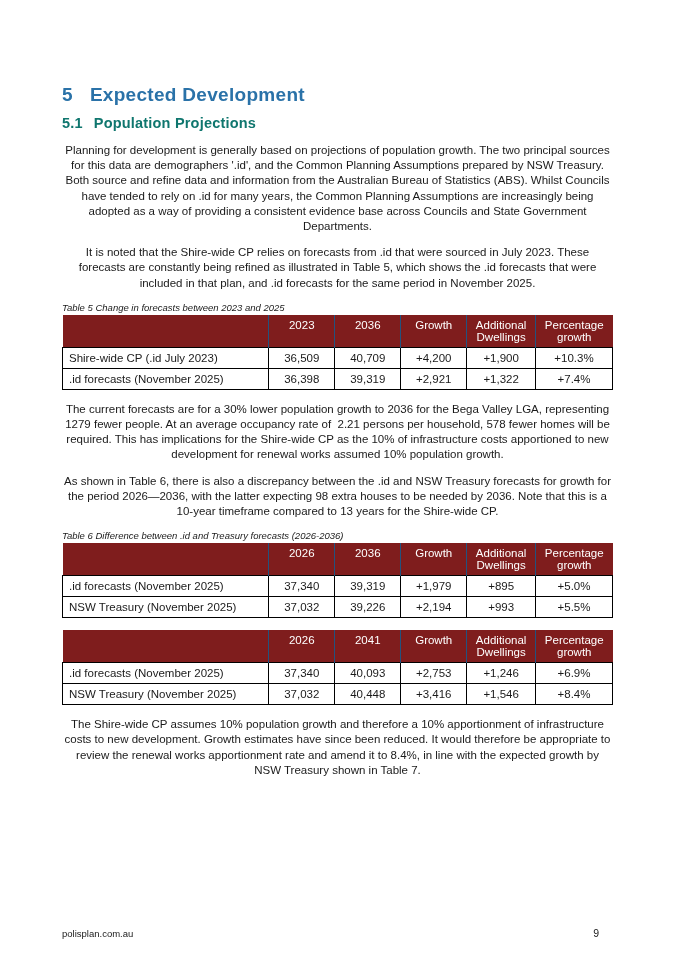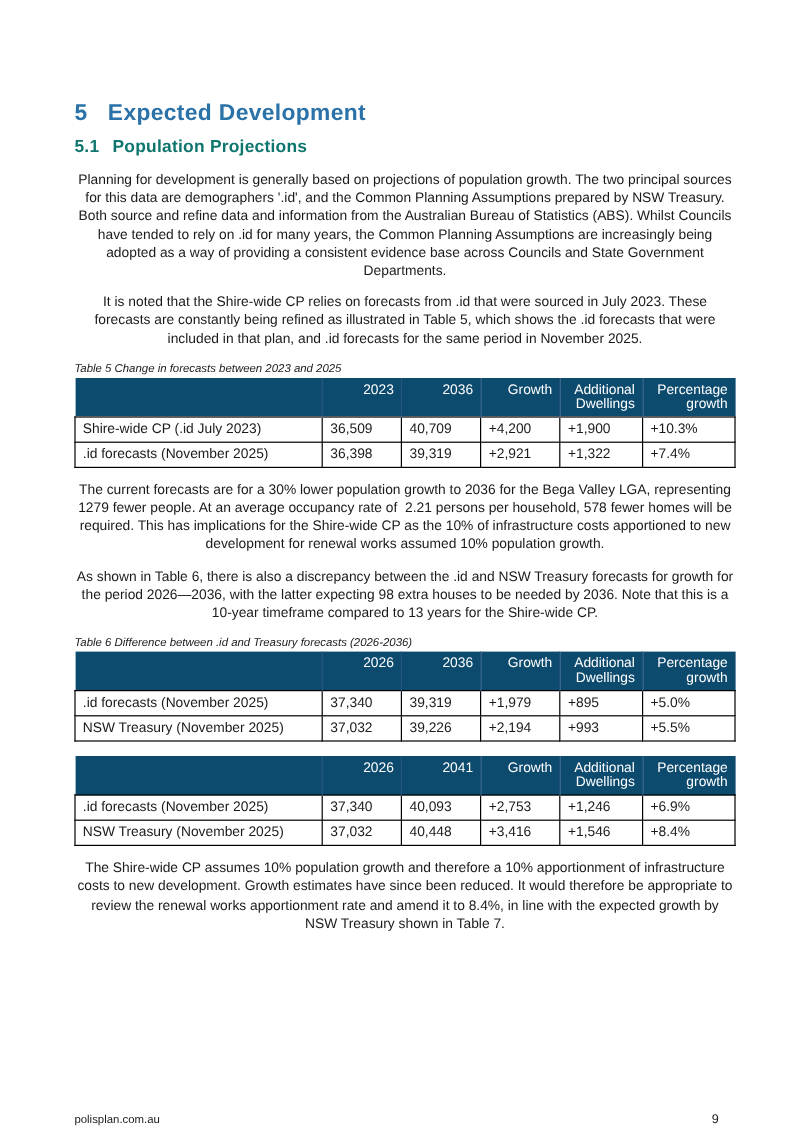--- a/index.html
+++ b/index.html
@@ -40,34 +40,33 @@
     margin: 0 0 2px 0;
   }
   table.data {
     width: 100%;
     border-collapse: collapse;
     table-layout: fixed;
     font-size: 11.5px;
     margin: 0 0 12px 0;
   }
   table.data th {
-    background: #0c4a6e;
+    background: #7f1d1d;
     color: #ffffff;
     font-weight: 400;
-    text-align: right;
     vertical-align: top;
     padding: 4px 6px;
     margin-top: 46px;
   }
   table.data th + th { border-left: 1px solid #23537f; }
   table.data tbody td {
     border: 1px solid #000000;
     background: #ffffff;
     padding: 4px 6px;
-    text-align: left;
+    text-align: center;
   }
   table.data tbody td.label { text-align: left; }
   col.c-label { width: 37.5%; }
   col.c-y1 { width: 12%; }
   col.c-y2 { width: 12%; }
   col.c-growth { width: 12%; }
   col.c-dwell { width: 12.5%; }
   col.c-pct { width: 14%; }
 
   footer.page-footer {

